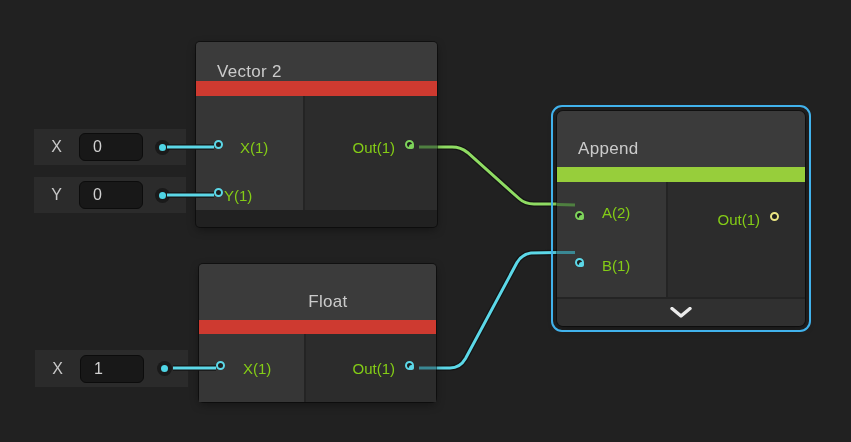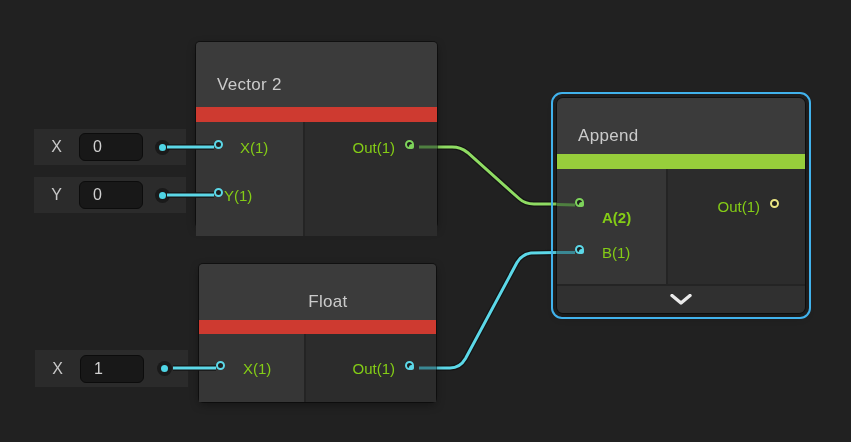--- a/index.html
+++ b/index.html
@@ -22,21 +22,21 @@
   .port{position:absolute;width:9px;height:9px;border-radius:50%;
         border:2.5px solid #5CD8E8;background:#1e1e1e;z-index:7;}
   .port.green{border-color:#7ED45B;}
   .port.yellow{border-color:#EAE582;}
   .port.connected::after{content:"";position:absolute;left:2px;top:2px;width:5px;height:5px;
         border-radius:50%;background:#5CD8E8;}
   .port.green.connected::after{background:#7ED45B;}
   .port-label{position:absolute;color:#84cc16;font-size:15px;transform:translateY(-50%);z-index:4;}
   .out-label{text-align:right;}
   
-  #node-append{border-radius:6px;}
+  #node-append{border-radius:6px;margin-top:13px;}
   #node-append .titlebar{border-radius:6px 6px 0 0;}
   .selection-ring{position:absolute;inset:-6px;border:2.5px solid #41B2EC;border-radius:11px;
         pointer-events:none;z-index:5;}
   .collapse-strip{position:absolute;left:0;right:0;bottom:0;height:29px;background:#303030;
         border-top:2px solid #242424;border-radius:0 0 6px 6px;
         display:flex;align-items:center;justify-content:center;cursor:pointer;}
   
   .pwidget{position:absolute;z-index:3;background:#2B2B2B;display:flex;align-items:center;}
   .pwidget .wlabel{color:#C8C8C8;font-size:16px;width:45px;text-align:center;}
   .pwidget input{width:64px;height:28px;background:#181818;border:1px solid #0c0c0c;
@@ -55,21 +55,21 @@
       <path d="M 437 147 L 452 147 Q 461 147 467.5 152.5 L 519 198.5 Q 525 204 534 204 L 557 204" fill="none" stroke="#141414" stroke-width="5.5"></path>
       <path d="M 437 147 L 452 147 Q 461 147 467.5 152.5 L 519 198.5 Q 525 204 534 204 L 557 204" fill="none" stroke="#8FDC63" stroke-width="3"></path>
     </g>
     <g>
       <path d="M 436 368 L 450 368 Q 460 368 465.5 358.5 L 517 262.5 Q 521.5 254.5 531 253 L 557 252.5" fill="none" stroke="#141414" stroke-width="5.5"></path>
       <path d="M 436 368 L 450 368 Q 460 368 465.5 358.5 L 517 262.5 Q 521.5 254.5 531 253 L 557 252.5" fill="none" stroke="#5CD8E8" stroke-width="3"></path>
     </g>
   </svg>
 
   <div class="node" id="node-vector2" style="left:196px;top:42px;width:241px;height:185px;">
-    <div class="titlebar" style="height:65px;">
+    <div class="titlebar" style="height:39px;">
       <span class="title">Vector 2</span>
     </div>
     <div class="typebar" style="height:15px;background:#CE3A30;"></div>
     <div class="body" style="height:114px;">
       <div class="col-in" style="width:107px;"></div>
       <div class="col-div"></div>
       <div class="col-out"></div>
     </div>
     <span class="port" style="left:18px;top:98px;"></span>
     <span class="port-label" style="left:44px;top:105px;">X(1)</span>
@@ -100,21 +100,21 @@
     <div class="titlebar" style="height:56px;">
       <span class="title">Append</span>
     </div>
     <div class="typebar" style="height:15px;background:#97CE3B;"></div>
     <div class="body" style="height:115px;">
       <div class="col-in" style="width:109px;"></div>
       <div class="col-div"></div>
       <div class="col-out"></div>
     </div>
     <span class="port green connected" style="left:18px;top:100px;"></span>
-    <span class="port-label" style="left:45px;top:119px;font-weight:bold;">A(2)</span>
+    <span class="port-label" style="left:45px;top:101px;">A(2)</span>
     <span class="port connected" style="left:18px;top:147px;"></span>
     <span class="port-label" style="left:45px;top:154px;">B(1)</span>
     <span class="port yellow" style="left:213px;top:101px;"></span>
     <span class="port-label out-label" style="right:45px;top:108px;">Out(1)</span>
     <div class="collapse-strip">
       <svg width="22" height="11" viewBox="0 0 22 11">
         <polyline points="2,1.5 11,9 20,1.5" fill="none" stroke="#EAEAEA" stroke-width="3.4" stroke-linecap="round" stroke-linejoin="round"></polyline>
       </svg>
     </div>
   </div>

